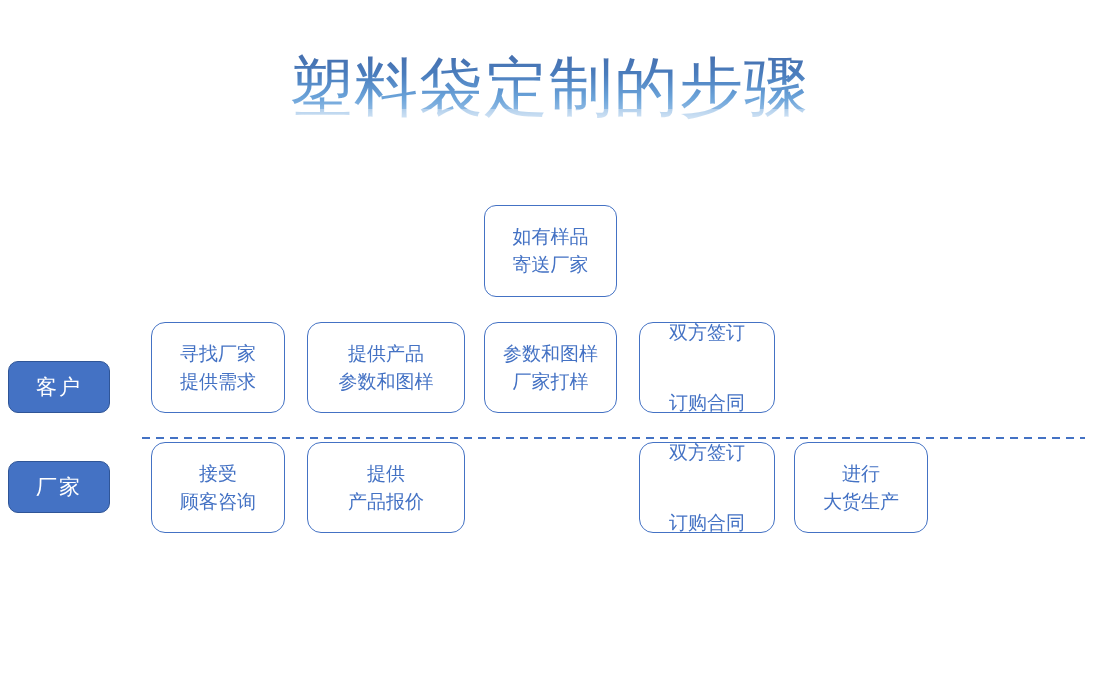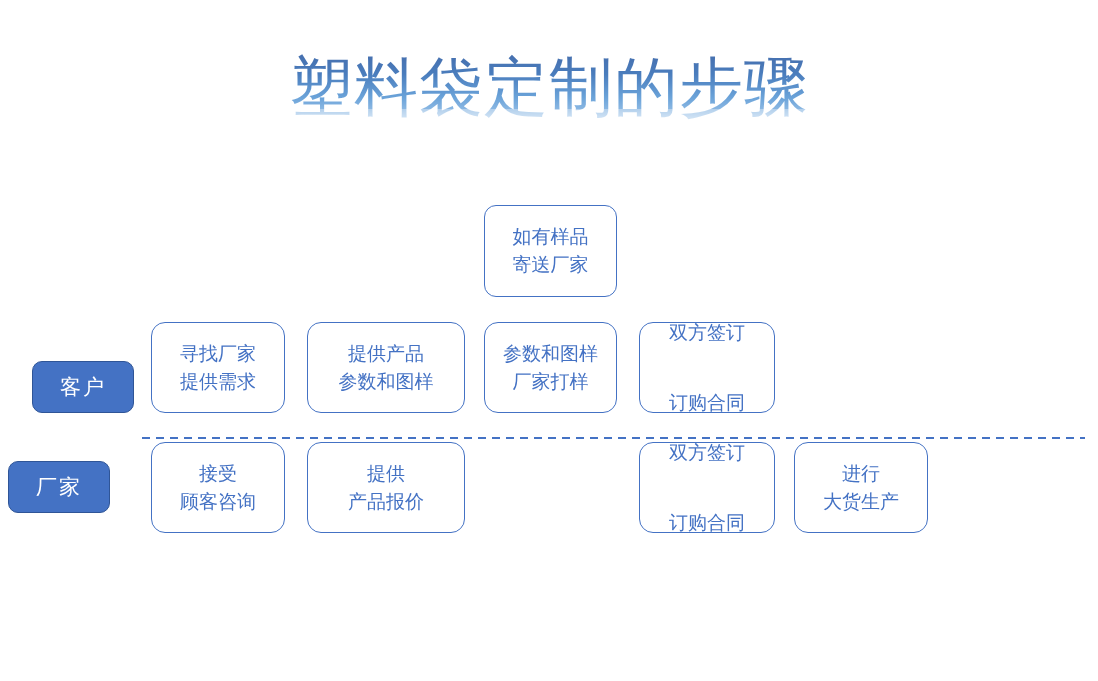--- a/index.html
+++ b/index.html
@@ -90,21 +90,21 @@
     background: #4472C4;
     border: 1.5px solid #2F5597;
     border-radius: 10px;
     color: #ffffff;
     font-size: 21px;
     display: flex;
     align-items: center;
     justify-content: center;
     letter-spacing: 2px;
   }
-  .lane-customer { top: 361px; margin-left: 24px; }
+  .lane-customer { top: 361px; }
   .lane-factory  { top: 461px; align-items: center; }
 
   
   .lane-divider {
     position: absolute;
     left: 142px;
     top: 437px;
     width: 943px;
     height: 2px;
     background: repeating-linear-gradient(90deg,

